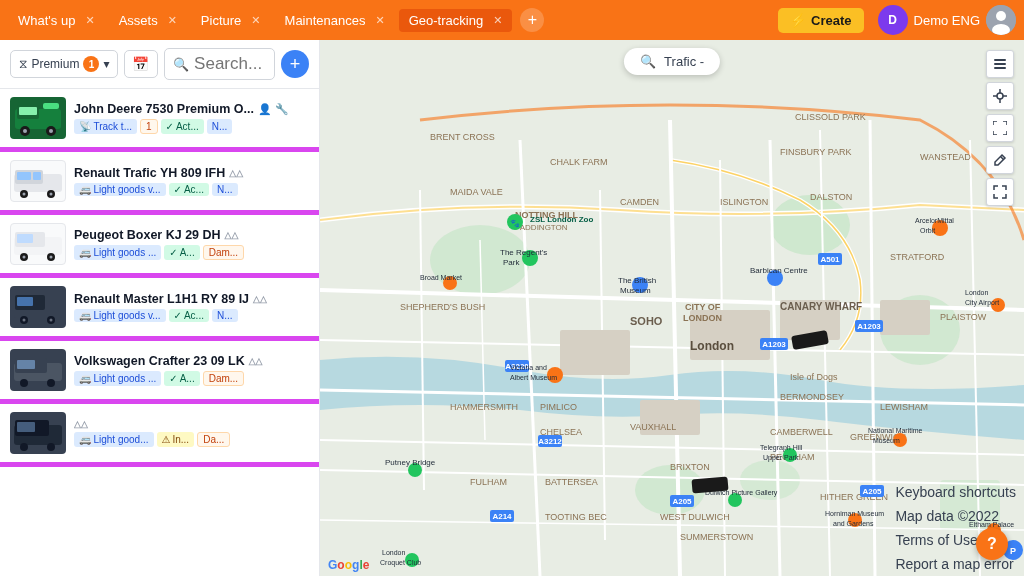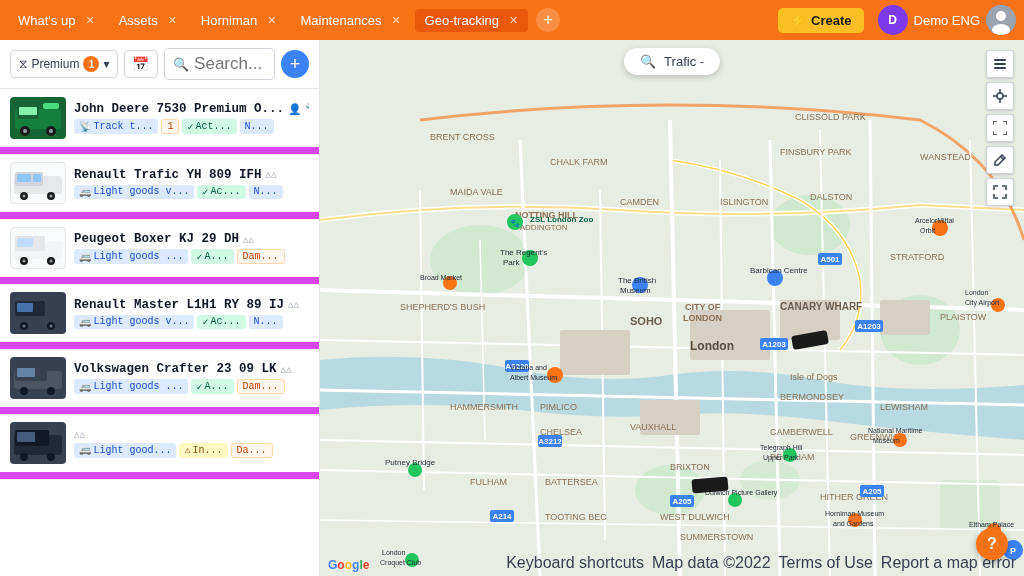--- a/index.html
+++ b/index.html
@@ -151,24 +151,23 @@
       color: white; font-size: 18px; cursor: pointer;
       border: none;
     }
 
     
     .vehicle-list { overflow-y: auto; flex: 1; }
     .vehicle-item {
       display: flex;
       align-items: center;
       padding: 8px 10px;
-      border-bottom: 7px solid #d946ef;
+      border-bottom: 5px solid #d946ef;
       gap: 8px;
       cursor: pointer;
-      font-family: Liberation Mono, monospace;
     }
     .vehicle-thumb {
       width: 56px; height: 42px;
       object-fit: cover;
       border-radius: 4px;
       background: #e5e7eb;
       flex-shrink: 0;
       display: flex; align-items: center; justify-content: center;
       overflow: hidden;
     }
@@ -235,23 +234,23 @@
       font-size: 14px;
       color: #374151;
       box-shadow: 0 1px 3px rgba(0,0,0,0.15);
     }
 
     
     .map-attribution {
       position: absolute;
       bottom: 4px;
       right: 8px;
-      font-size: 16px;
+      font-size: 14px;
       color: #374151;
-      display: flex; gap: 8px;
+      display: flex; gap: 8px; flex-direction: column;
     }
     .google-logo {
       position: absolute;
       bottom: 4px;
       left: 8px;
       font-size: 12px;
       font-weight: bold;
       color: #4285f4;
     }
     .google-logo span:nth-child(1) { color: #4285f4; }
@@ -313,21 +312,21 @@
 
   <div class="nav-tab">
     <span>What's up</span>
     <span class="close-x">✕</span>
   </div>
   <div class="nav-tab">
     <span>Assets</span>
     <span class="close-x">✕</span>
   </div>
   <div class="nav-tab">
-    <span>Horniman</span>
+    <span>Picture</span>
     <span class="close-x">✕</span>
   </div>
   <div class="nav-tab">
     <span>Maintenances</span>
     <span class="close-x">✕</span>
   </div>
   <div class="nav-tab active">
     <span>Geo-tracking</span>
     <span class="close-x">✕</span>
   </div>

